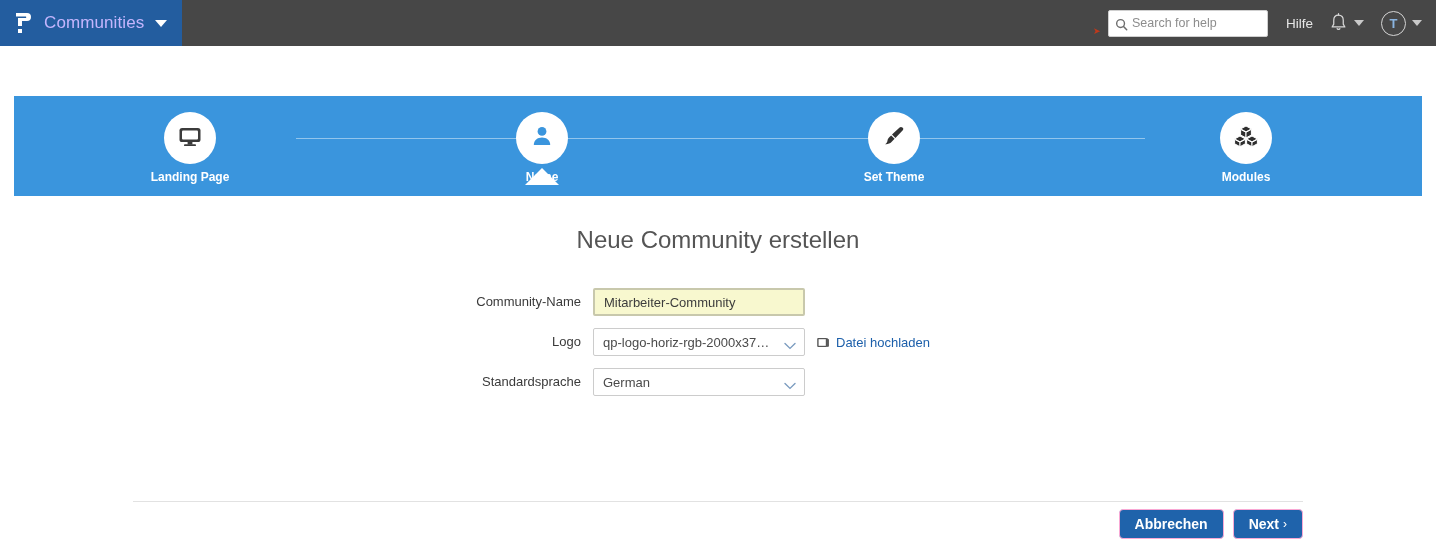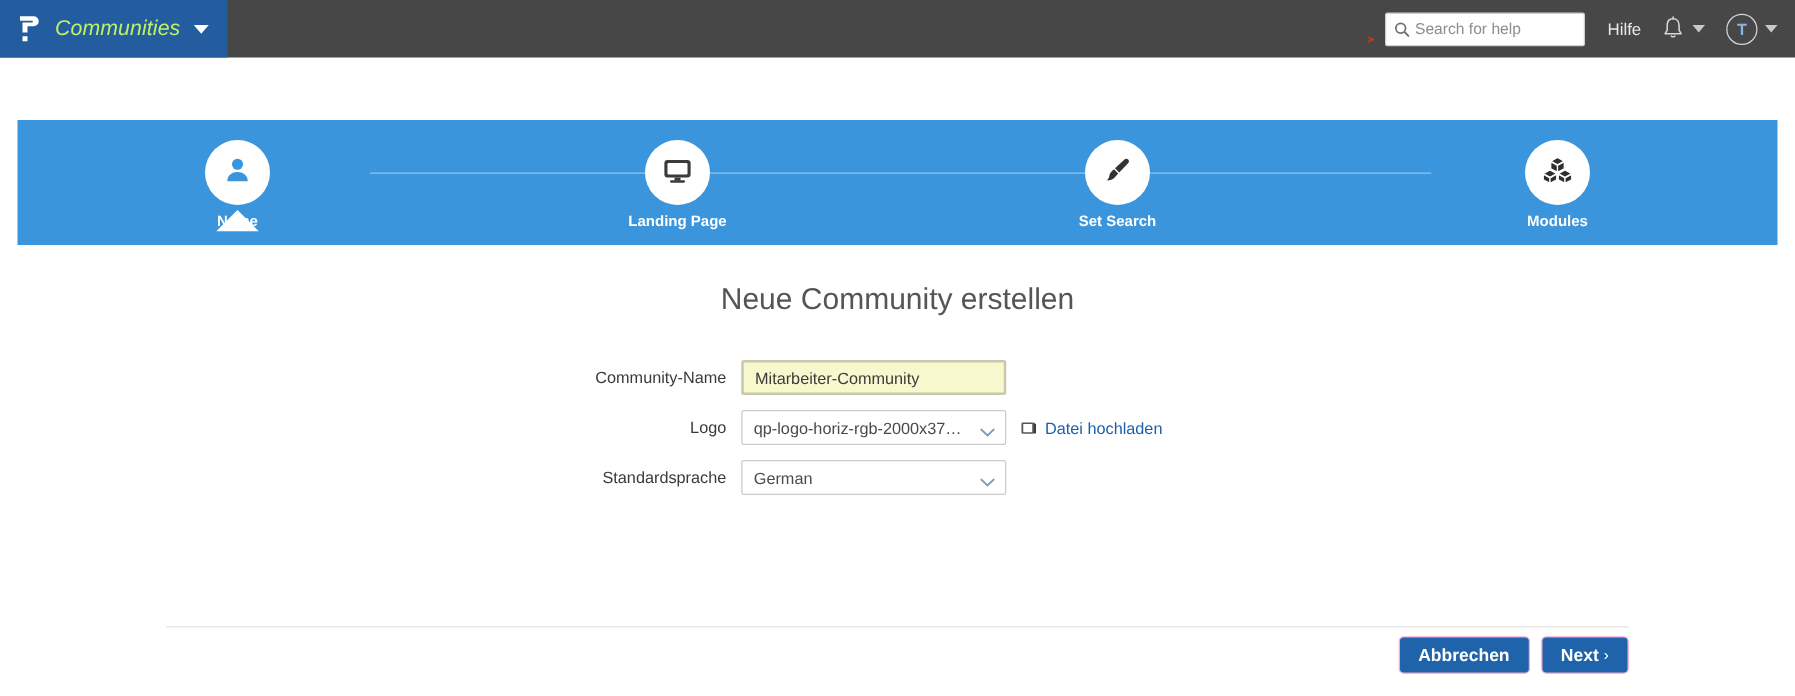--- a/index.html
+++ b/index.html
@@ -24,25 +24,24 @@
     display: flex; align-items: center;
     padding-left: 12px;
     position: relative;
   }
   .brand-logo {
     width: 22px; height: 26px;
     display: flex; align-items: center; justify-content: center;
     margin-right: 10px;
   }
   .brand-title {
-    color: #bef264;
+    color: #c4b5fd;
     font-size: 17px;
     letter-spacing: .1px;
     white-space: nowrap;
-    font-style: italic;
   }
   .brand-caret {
     margin-left: 11px;
     width: 0; height: 0;
     border-left: 6px solid transparent;
     border-right: 6px solid transparent;
     border-top: 7px solid #ffffff;
   }
   .topbar-right {
     margin-left: auto;
@@ -305,54 +304,54 @@
   </div>
 </div>
 
 <div class="stepbar">
   <div class="step-line"></div>
   <div class="steps">
 
     <div class="step">
       <div class="step-circle">
         <span>
-          <svg viewBox="0 0 26 26" width="26" height="26" aria-hidden="true">
-            <circle cx="13" cy="8.4" r="4.4" fill="#3a95dd"></circle>
-            <path d="M4.8 22 c0-4.7 3.7-7.4 8.2-7.4 s8.2 2.7 8.2 7.4 z" fill="#3a95dd"></path>
-          </svg>
-        </span>
-      </div>
-      <div class="step-label">Name</div>
-      <div class="step-pointer"></div>
-    </div>
-
-    <div class="step">
-      <div class="step-circle">
-        <span>
           <svg viewBox="0 0 28 26" width="28" height="26" aria-hidden="true">
             <rect x="3.5" y="5" width="21" height="14" rx="2.6" fill="#3b3b3b"></rect>
             <rect x="6" y="7.4" width="16" height="9.2" rx="1" fill="#ffffff"></rect>
             <rect x="11.6" y="19" width="4.8" height="2.6" fill="#3b3b3b"></rect>
             <rect x="8" y="21.2" width="12" height="1.9" rx=".9" fill="#3b3b3b"></rect>
           </svg>
         </span>
       </div>
       <div class="step-label">Landing Page</div>
     </div>
 
     <div class="step">
       <div class="step-circle">
         <span>
           <svg viewBox="0 0 26 26" width="26" height="26" aria-hidden="true">
+            <circle cx="13" cy="8.4" r="4.4" fill="#3a95dd"></circle>
+            <path d="M4.8 22 c0-4.7 3.7-7.4 8.2-7.4 s8.2 2.7 8.2 7.4 z" fill="#3a95dd"></path>
+          </svg>
+        </span>
+      </div>
+      <div class="step-label">Name</div>
+      <div class="step-pointer"></div>
+    </div>
+
+    <div class="step">
+      <div class="step-circle">
+        <span>
+          <svg viewBox="0 0 26 26" width="26" height="26" aria-hidden="true">
             <path d="M20.8 4.2 a2 2 0 0 1 1 3 L14.4 15 l-3.4-3.4 L18.6 4.6 a2 2 0 0 1 2.2-.4 z" fill="#333333"></path>
             <path d="M10.2 12.4 l3.4 3.4 -3.1 3.3 c-1.5 1.6 -4.1 2.4 -6.4 2.1 c1.6 -1 2.3 -2.2 2.4 -3.7 c.1 -1.6 1.6 -3.4 3.7 -5.1 z" fill="#333333"></path>
           </svg>
         </span>
       </div>
-      <div class="step-label">Set Search</div>
+      <div class="step-label">Set Theme</div>
     </div>
 
     <div class="step">
       <div class="step-circle">
         <span>
           <svg viewBox="0 0 28 26" width="28" height="26" aria-hidden="true">
             <g fill="#2f2f2f" stroke="#ffffff" stroke-width="1">
               <path d="M14 3 l5.4 2.9 -5.4 2.9 -5.4-2.9 z"></path>
               <path d="M8.6 6.4 l5.4 2.9 v5.6 l-5.4-2.9 z"></path>
               <path d="M19.4 6.4 l-5.4 2.9 v5.6 l5.4-2.9 z"></path>

